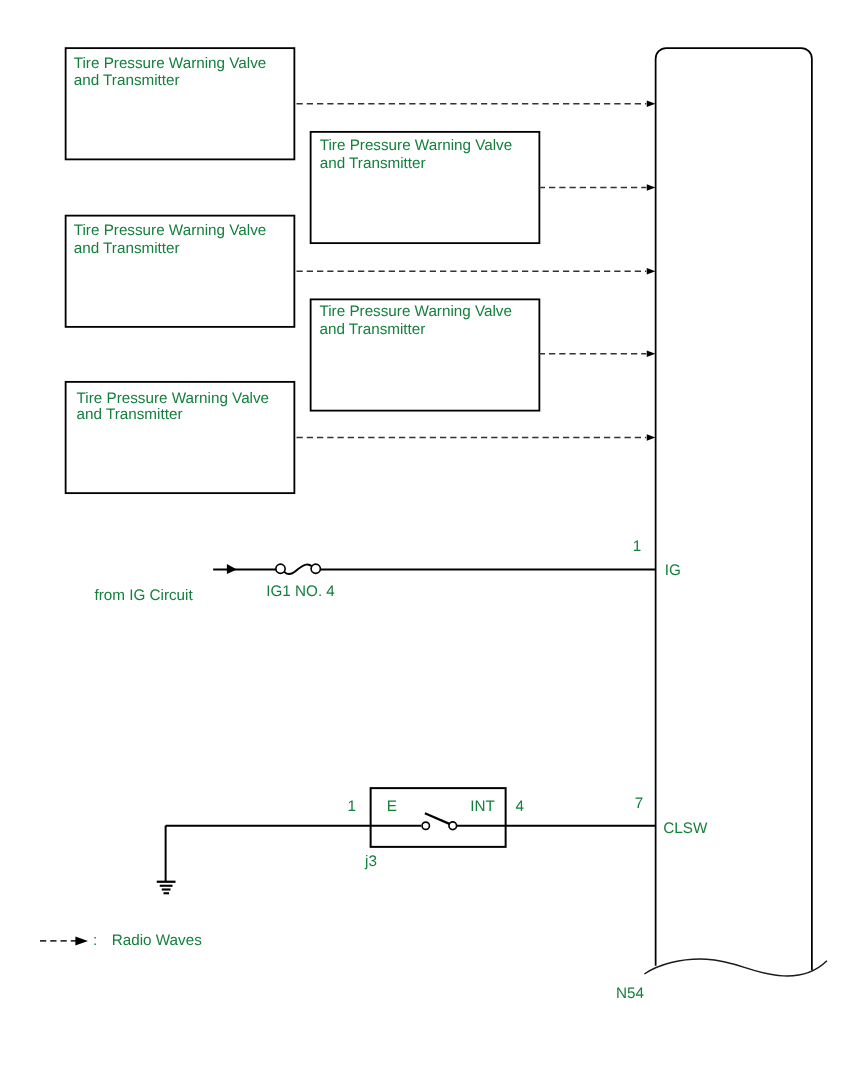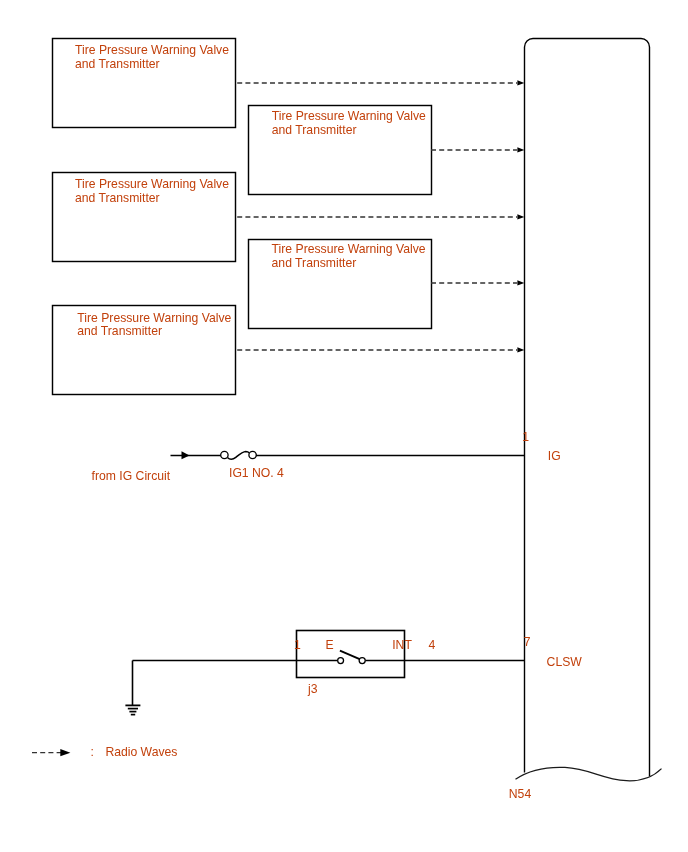--- a/index.html
+++ b/index.html
@@ -9,21 +9,21 @@
   #canvas{position:relative;width:688px;height:852px;background:#ffffff;}
   svg#wires{position:absolute;left:0;top:0;width:688px;height:852px;overflow:visible;}
   .sbox{fill:none;stroke:#000;stroke-width:1.45;}
   .wire{fill:none;stroke:#000;stroke-width:1.6;}
   .dash{fill:none;stroke:#333;stroke-width:1.3;stroke-dasharray:5 3.2;}
   .ecu{fill:none;stroke:#000;stroke-width:1.4;}
   .wave{fill:none;stroke:#1a1a1a;stroke-width:1.2;}
   .arrow{fill:#000;}
   .circ{fill:#ffffff;stroke:#000;stroke-width:1.3;}
   .lbl{position:absolute;font-size:12.2px;line-height:13.8px;white-space:pre;
-       color:#c2410c;margin-left:16px;}
+       color:#15803d;}
 </style>
 </head>
 <body>
 
 <div id="canvas">
 
 <svg id="wires" viewBox="0 0 688 852">
 
   <rect class="sbox" x="52.5" y="38.5" width="183" height="89"></rect>
   <rect class="sbox" x="248.5" y="105.5" width="183" height="89"></rect>

